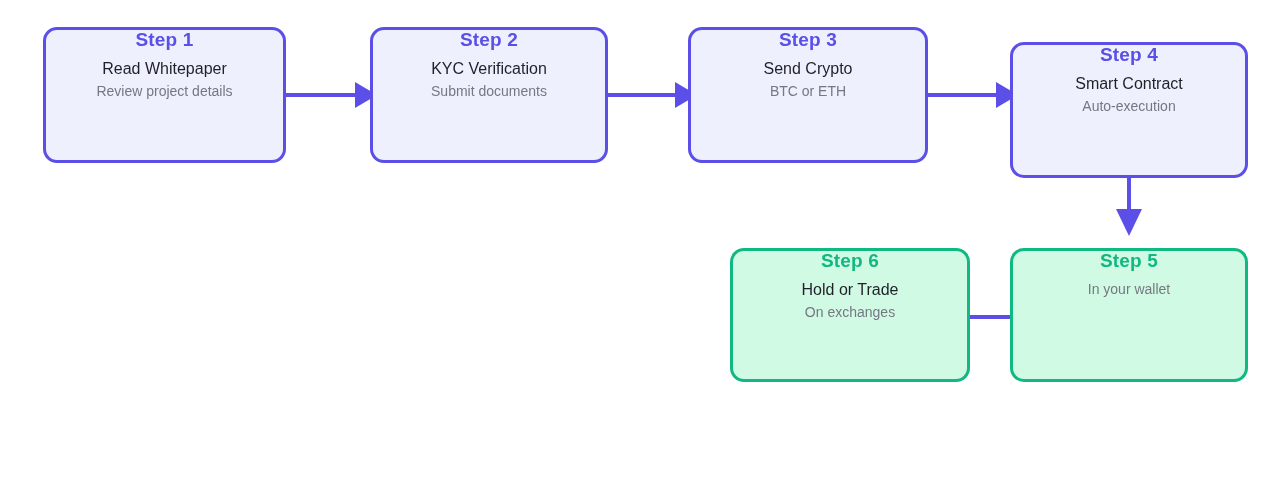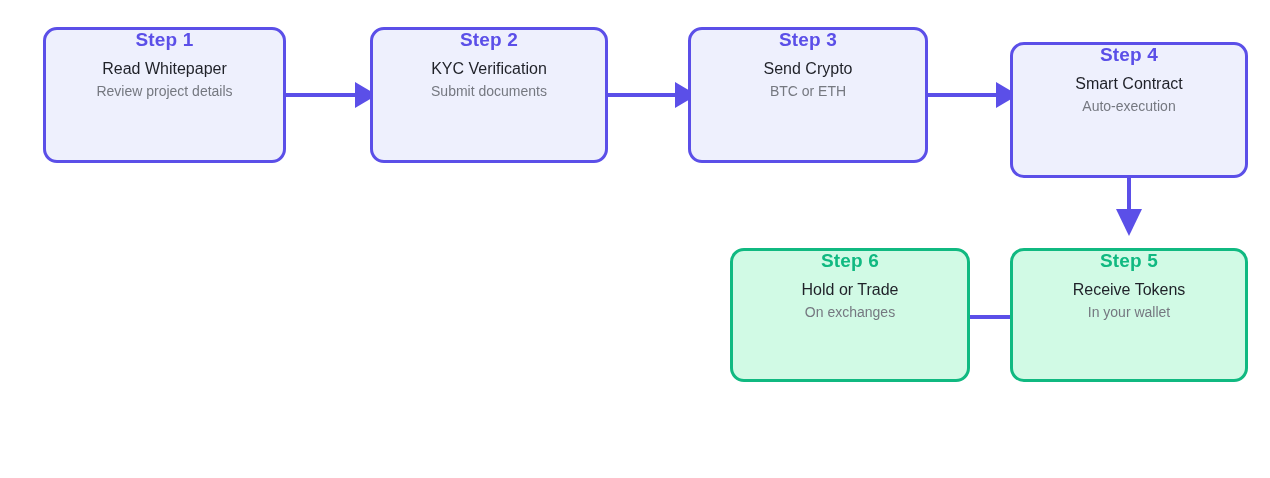--- a/index.html
+++ b/index.html
@@ -121,21 +121,20 @@
   </div>
 
   <div class="node purple" style="left:1010px; top:27px; width:238px; height:136px;margin-top:15px;">
     <div class="node-step">Step 4</div>
     <div class="node-title">Smart Contract</div>
     <div class="node-sub">Auto-execution</div>
   </div>
 
   <div class="node green" style="left:1010px; top:248px; width:238px; height:134px;">
     <div class="node-step">Step 5</div>
-    <div class="node-title">Receive Tokens</div>
     <div class="node-sub">In your wallet</div>
   </div>
 
   <div class="node green" style="left:690px; top:248px; width:240px; height:134px;margin-left:40px;">
     <div class="node-step">Step 6</div>
     <div class="node-title">Hold or Trade</div>
     <div class="node-sub">On exchanges</div>
   </div>
 
 </div>

